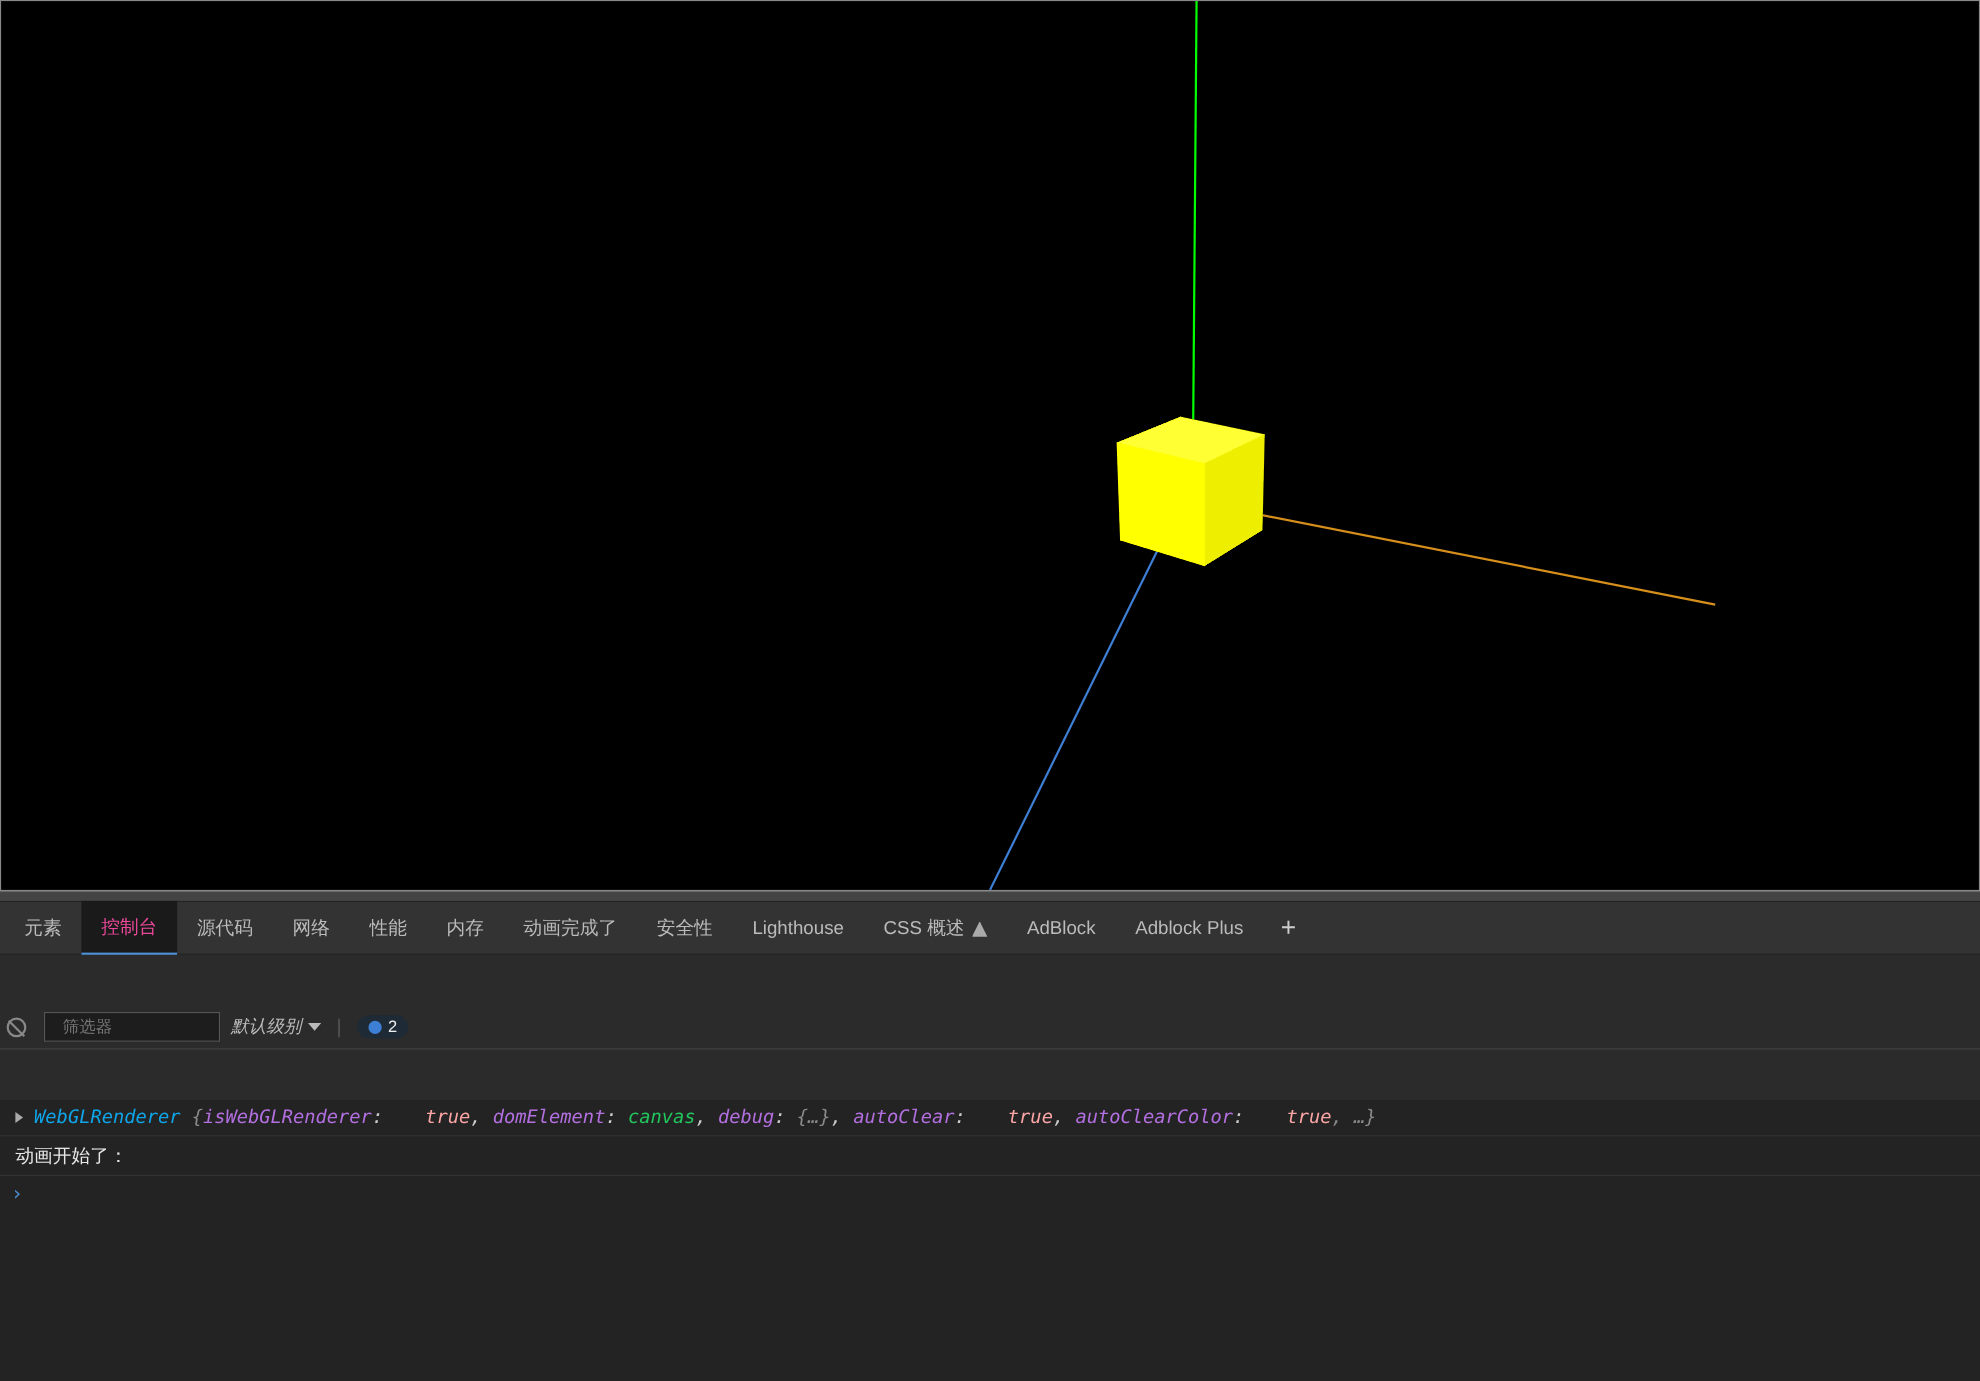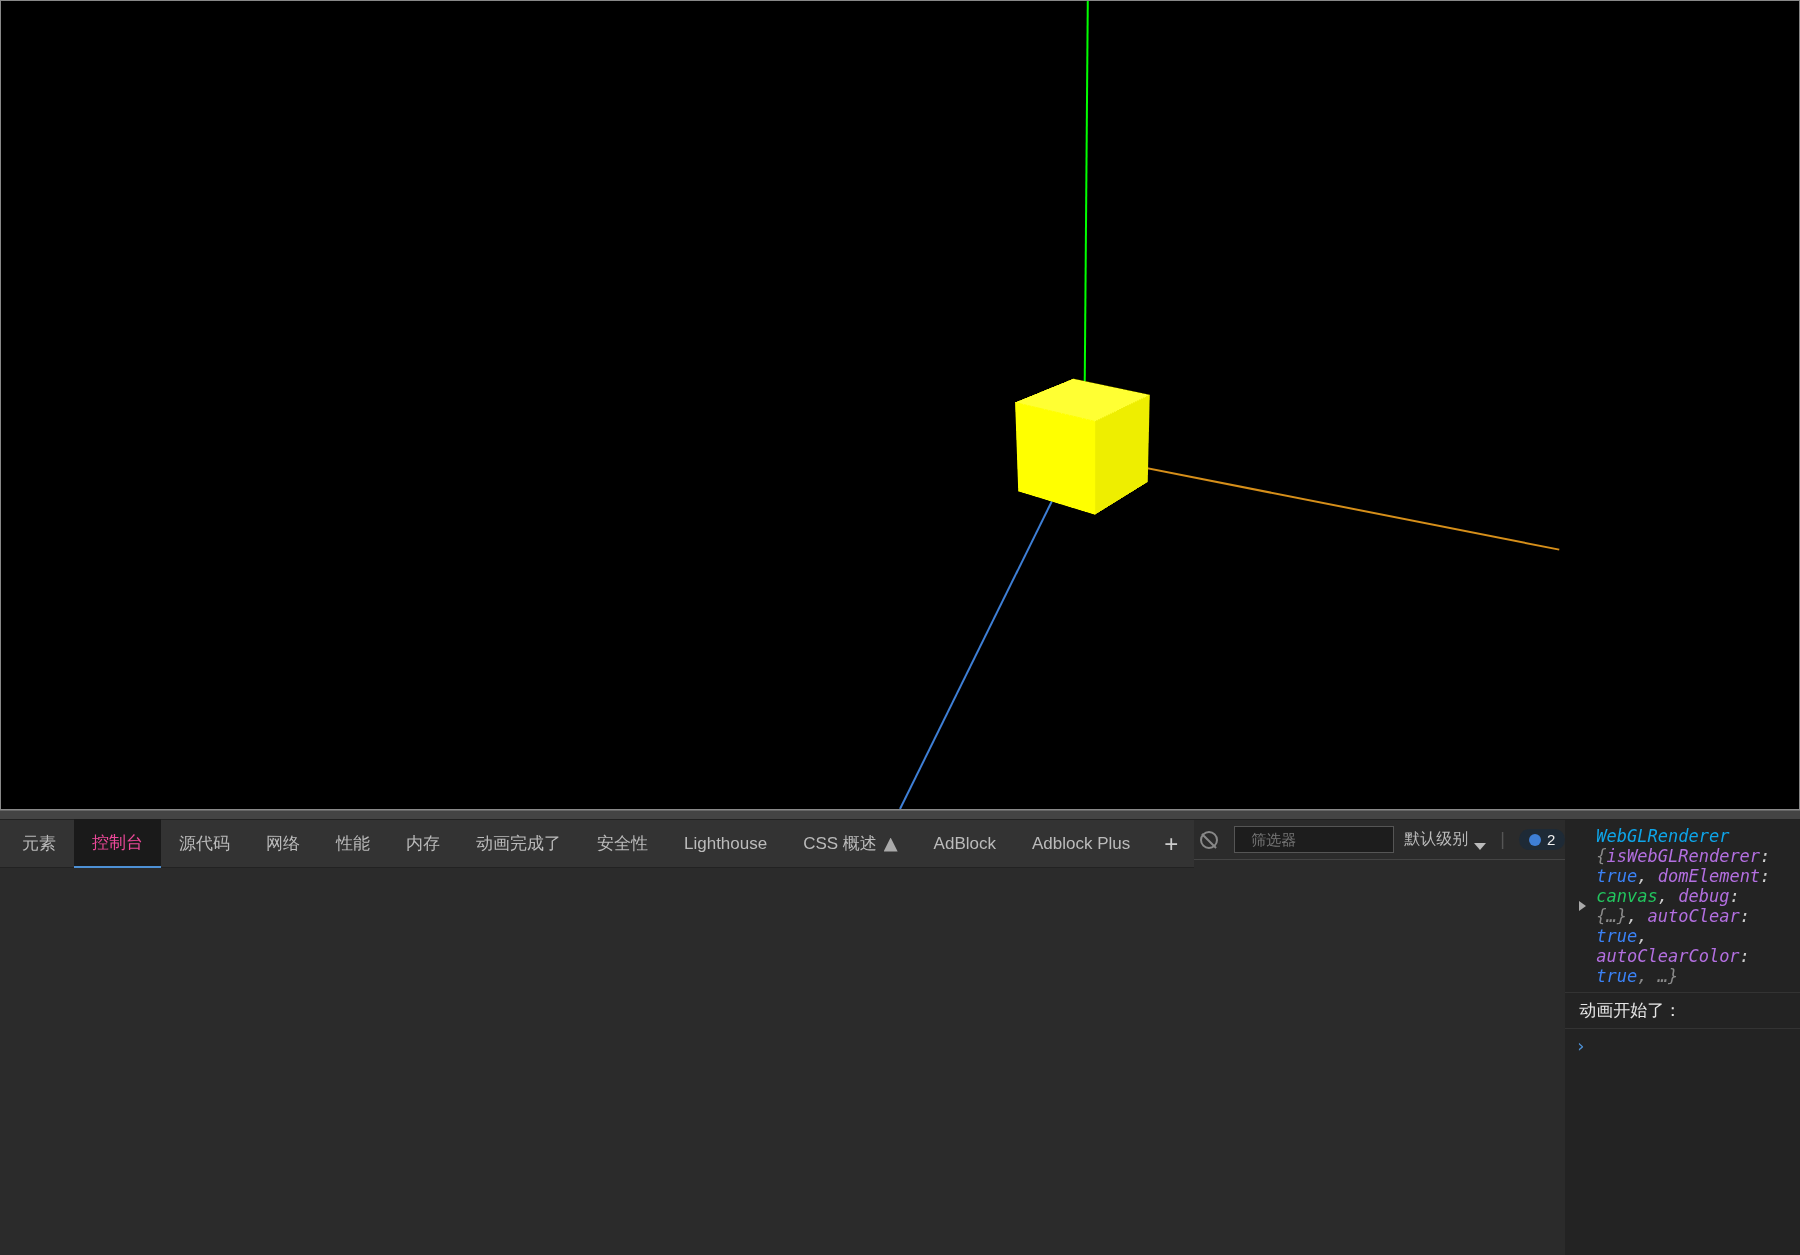--- a/index.html
+++ b/index.html
@@ -64,21 +64,22 @@
       border-top: 1px solid #666;
       border-bottom: 1px solid #222;
     }
     .devtools {
       width: 100%;
       background: #2b2b2b;
       color: #ccc;
       font-size: 17px;
       height: calc(100% - 820px);
       display: flex;
-      flex-direction: row;
+      flex-direction: column;
+      gap: 46px;
     }
     .tabs-row {
       display: flex;
       align-items: center;
       height: 48px;
       background: #333;
       padding-left: 4px;
       gap: 0;
       border-bottom: 1px solid #222;
     }
@@ -146,24 +147,25 @@
       color: #bbb;
       padding: 4px 16px;
       width: 160px;
       font-size: 15px;
       font-family: inherit;
       outline: none;
     }
     .level-select {
       color: #bbb;
       display: flex;
-      align-items: flex-end;
+      align-items: center;
       gap: 6px;
       cursor: pointer;
       font-size: 16px;
+      font-style: italic;
     }
     .dropdown-triangle {
       display: inline-block;
       width: 0; height: 0;
       border-left: 6px solid transparent;
       border-right: 6px solid transparent;
       border-top: 7px solid #bbb;
     }
     .pipe {
       color: #555;
@@ -206,21 +208,21 @@
     .expand-caret {
       display: inline-block;
       width: 0; height: 0;
       border-top: 5px solid transparent;
       border-bottom: 5px solid transparent;
       border-left: 7px solid #aaa;
       margin-right: 4px;
     }
     .tk-key   { color: #b36fe0; font-style: italic; }
     .tk-sym   { color: #ccc; }
-    .tk-bool  { color: #3b82f6; }
+    .tk-bool  { color: #fca5a5; margin-left: 28px; }
     .tk-val   { color: #22c55e; }
     .tk-gray  { color: #8a8a8a; }
     .tk-class { color: #0ea5e9; }
     .prompt-line {
       padding: 6px 10px;
       color: #4d90d4;
       font-family: Consolas, monospace;
       font-size: 18px;
     }
   </style>

